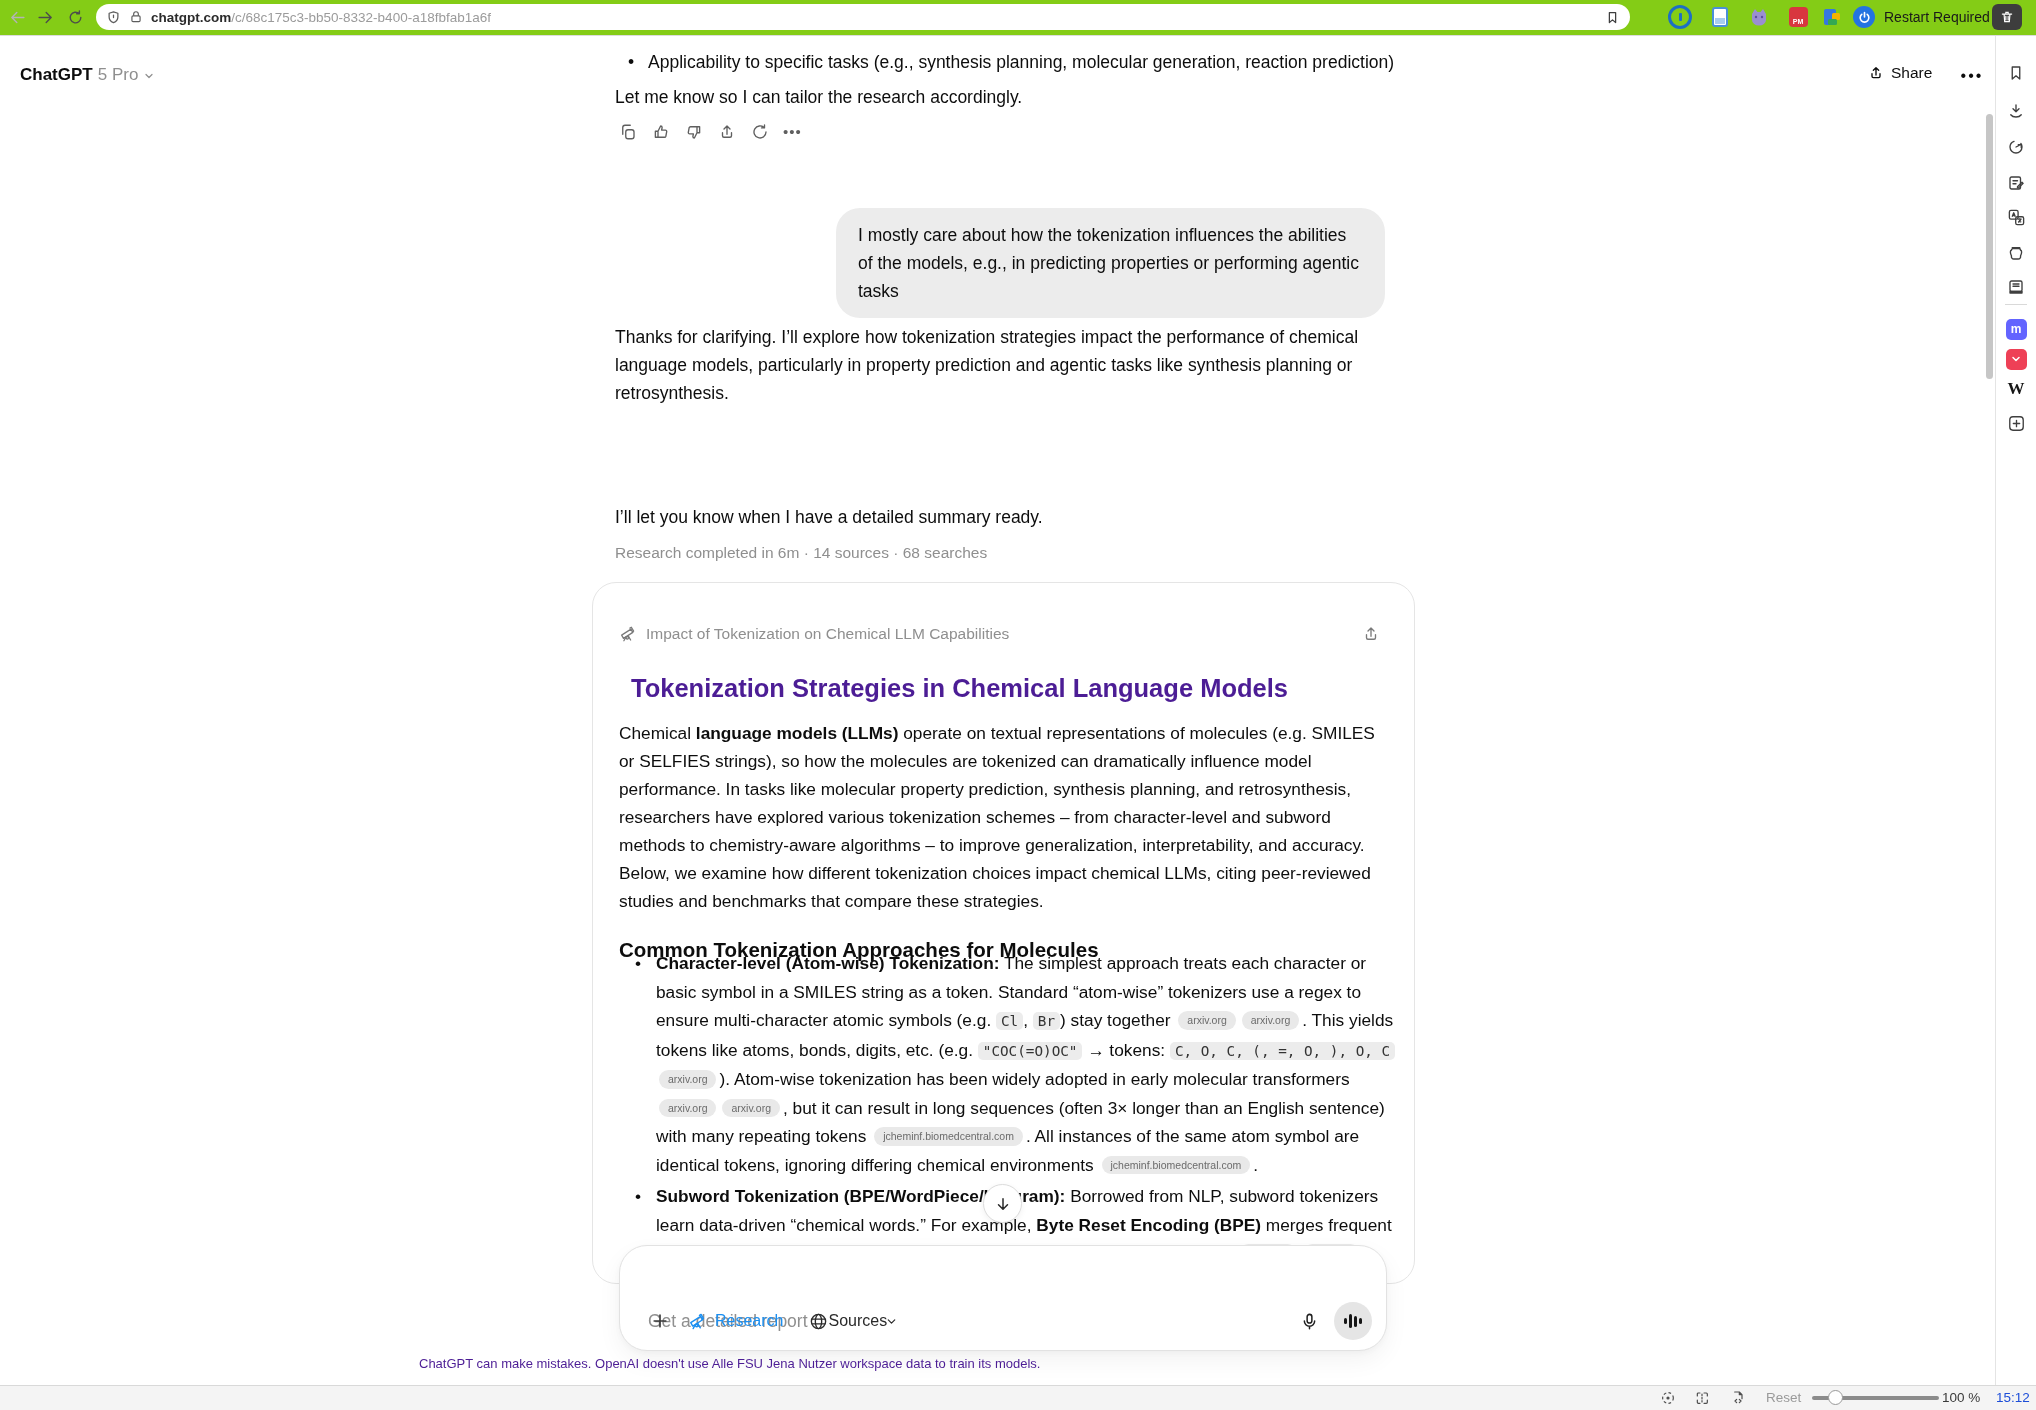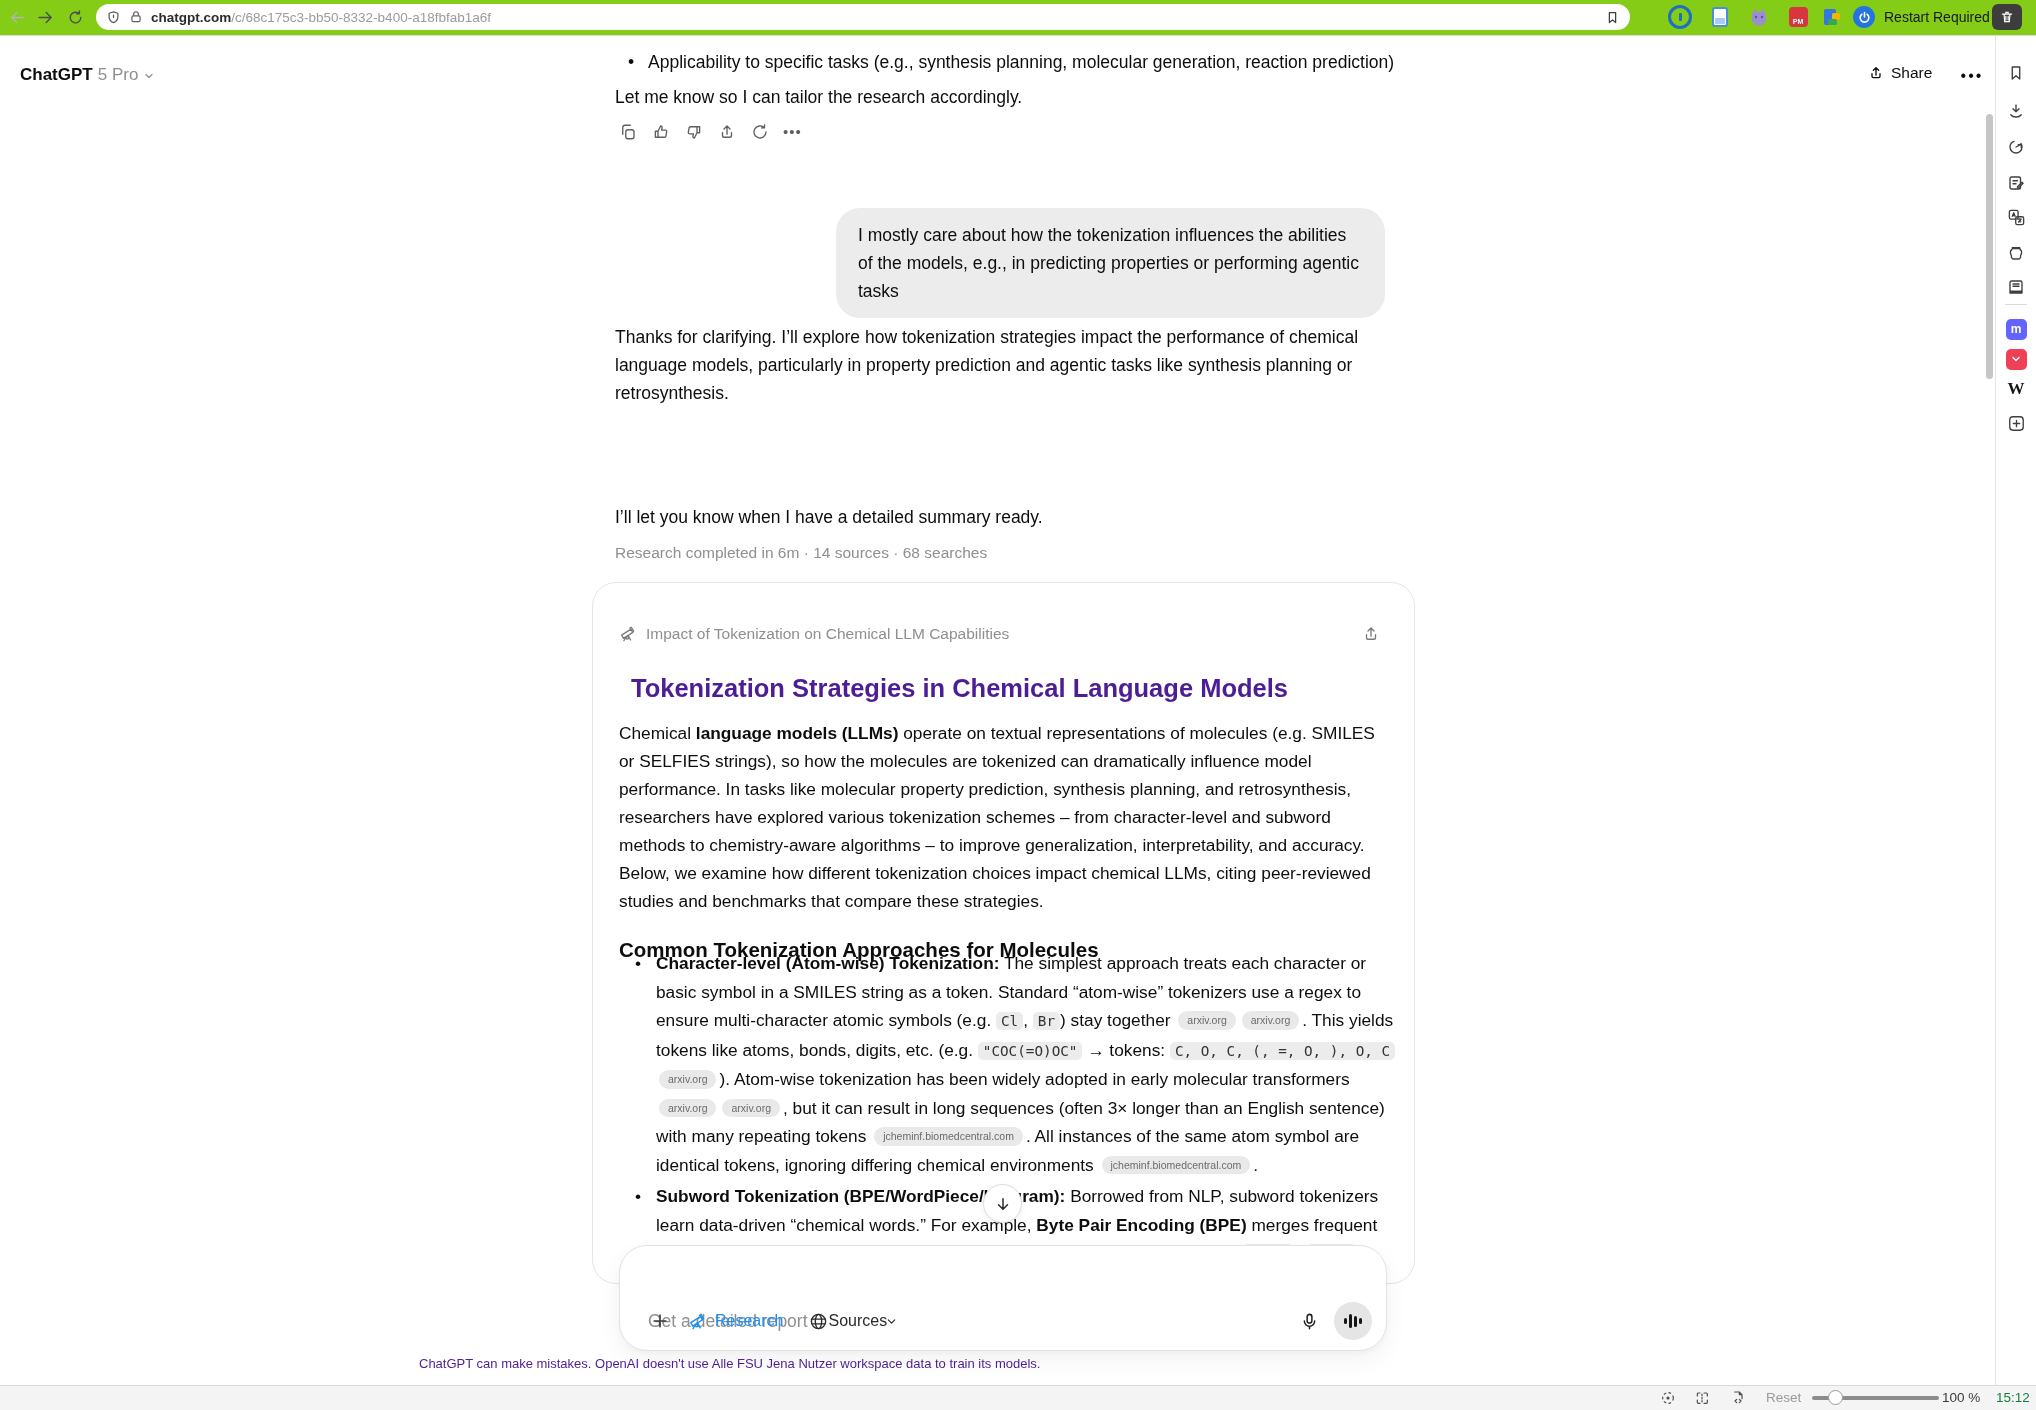--- a/index.html
+++ b/index.html
@@ -86,21 +86,21 @@
   .pocket{width:21px;height:21px;background:#ee4056;border-radius:5px;display:flex;align-items:center;justify-content:center;color:#fff;}
   .wiki{font-family:"Liberation Serif",serif;font-weight:700;font-size:17px;color:#161616;}
 
   
   .statusbar{position:absolute;left:0;right:0;bottom:0;height:24px;background:#f4f4f4;border-top:1px solid #d9d9d9;}
   .sb-ic{position:absolute;top:3px;width:24px;height:18px;display:flex;align-items:center;justify-content:center;color:#4e4e4e;}
   .sb-reset{position:absolute;left:1766px;top:4px;font-size:13.5px;color:#9a9a9a;}
   .sb-track{position:absolute;left:1812px;top:10px;width:127px;height:3.5px;background:#8b8b8b;border-radius:2px;}
   .sb-knob{position:absolute;left:1828px;top:4px;width:15px;height:15px;background:#fff;border:1px solid #9a9a9a;border-radius:50%;box-sizing:border-box;}
   .sb-zoom{position:absolute;left:1942px;top:4px;font-size:13.5px;color:#3a3a3a;}
-  .sb-clock{position:absolute;left:1996px;top:4px;font-size:13.5px;color:#15803d;}
+  .sb-clock{position:absolute;left:1996px;top:4px;font-size:13.5px;color:#1d4ed8;}
 
   svg{display:block;}
 </style>
 </head>
 <body>
 
 <div class="screen">
 
   <div class="toolbar">
     <div class="tb-btn disabled" style="left:4px">
@@ -261,21 +261,21 @@
         <svg width="18" height="18" viewBox="0 0 24 24" fill="none" stroke="currentColor" stroke-width="1.8" stroke-linecap="round" stroke-linejoin="round">
             <path d="M12 15V4M8 8l4-4 4 4"></path>
             <path d="M6 13v4a2 2 0 0 0 2 2h8a2 2 0 0 0 2-2v-4"></path>
           </svg>
       </div>
       <h1 class="card-title">Tokenization Strategies in Chemical Language Models</h1>
       <p class="card-intro">Chemical <b>language models (LLMs)</b> operate on textual representations of molecules (e.g. SMILES or SELFIES strings), so how the molecules are tokenized can dramatically influence model performance. In tasks like molecular property prediction, synthesis planning, and retrosynthesis, researchers have explored various tokenization schemes – from character-level and subword methods to chemistry-aware algorithms – to improve generalization, interpretability, and accuracy. Below, we examine how different tokenization choices impact chemical LLMs, citing peer-reviewed studies and benchmarks that compare these strategies.</p>
       <h3 class="card-h3">Common Tokenization Approaches for Molecules</h3>
       <ul class="card-bullets">
         <li><b>Character-level (Atom-wise) Tokenization:</b> The simplest approach treats each character or basic symbol in a SMILES string as a token. Standard “atom-wise” tokenizers use a regex to ensure multi-character atomic symbols (e.g. <span class="code">Cl</span>, <span class="code">Br</span>) stay together <span class="pill">arxiv.org</span><span class="pill">arxiv.org</span>. This yields tokens like atoms, bonds, digits, etc. (e.g. <span class="code">"COC(=O)OC"</span> → tokens: <span class="code">C, O, C, (, =, O, ), O, C</span><span class="pill">arxiv.org</span>). Atom-wise tokenization has been widely adopted in early molecular transformers <span class="pill">arxiv.org</span><span class="pill">arxiv.org</span>, but it can result in long sequences (often 3× longer than an English sentence) with many repeating tokens <span class="pill">jcheminf.biomedcentral.com</span>. All instances of the same atom symbol are identical tokens, ignoring differing chemical environments <span class="pill">jcheminf.biomedcentral.com</span>.</li>
-        <li><b>Subword Tokenization (BPE/WordPiece/Unigram):</b> Borrowed from NLP, subword tokenizers learn data-driven “chemical words.” For example, <b>Byte Pair Encoding (BPE)</b> merges frequent symbol pairs, potentially treating common groups of atoms as single tokens <span class="pill">arxiv.org</span><span class="pill">arxiv.org</span>. <b>SMILES Pair Encoding</b></li>
+        <li><b>Subword Tokenization (BPE/WordPiece/Unigram):</b> Borrowed from NLP, subword tokenizers learn data-driven “chemical words.” For example, <b>Byte Reset Encoding (BPE)</b> merges frequent symbol pairs, potentially treating common groups of atoms as single tokens <span class="pill">arxiv.org</span><span class="pill">arxiv.org</span>. <b>SMILES Pair Encoding</b></li>
       </ul>
     </div>
 
     <div class="scrollthumb"></div>
 
     <div class="scrolldown">
       <svg width="18" height="18" viewBox="0 0 24 24" fill="none" stroke="currentColor" stroke-width="2" stroke-linecap="round" stroke-linejoin="round">
           <path d="M12 5v13M6 13l6 6 6-6"></path>
         </svg>
     </div>

